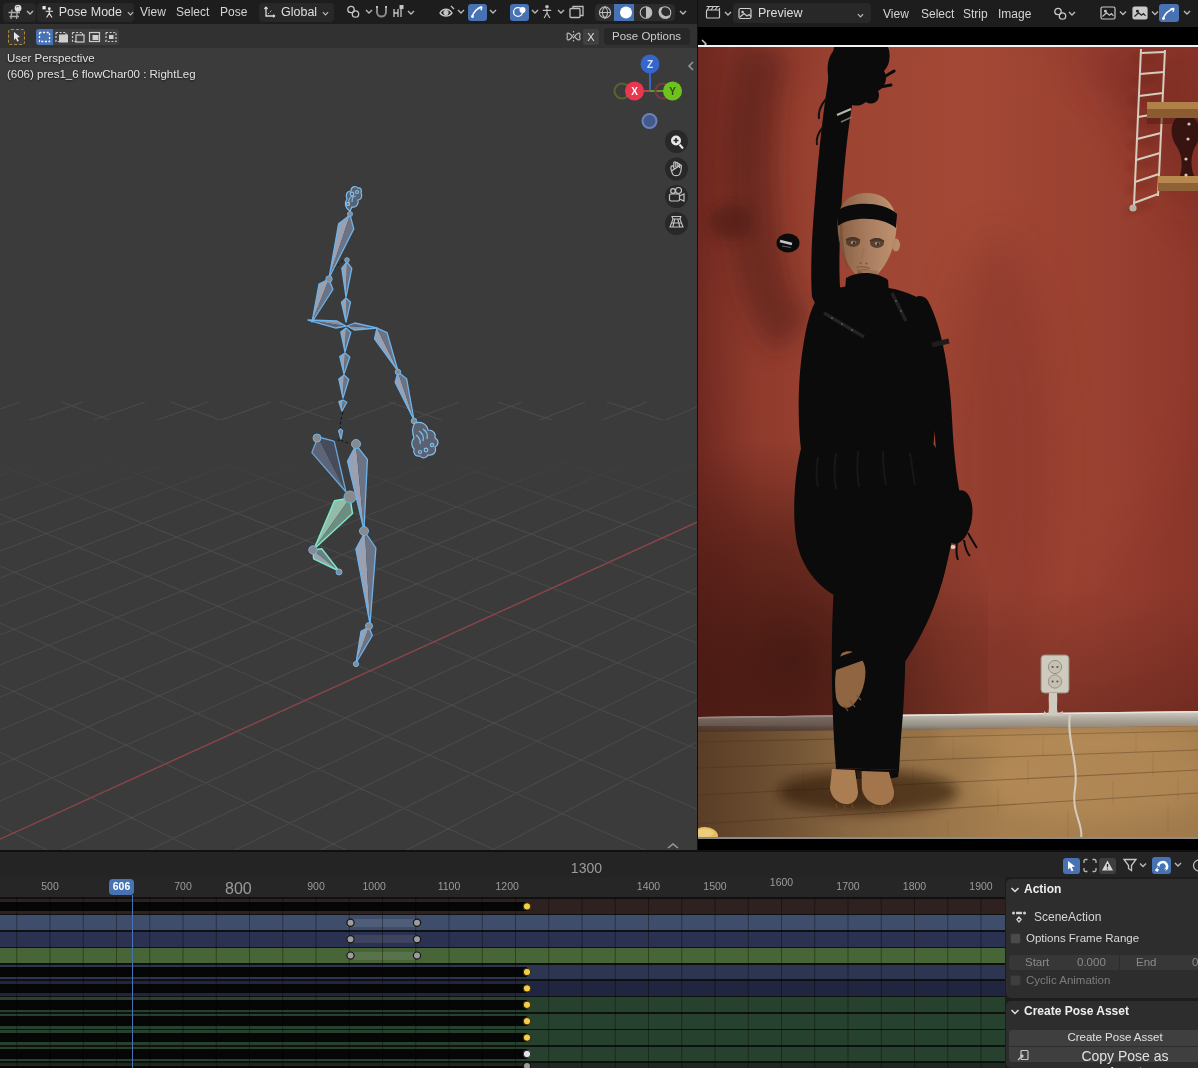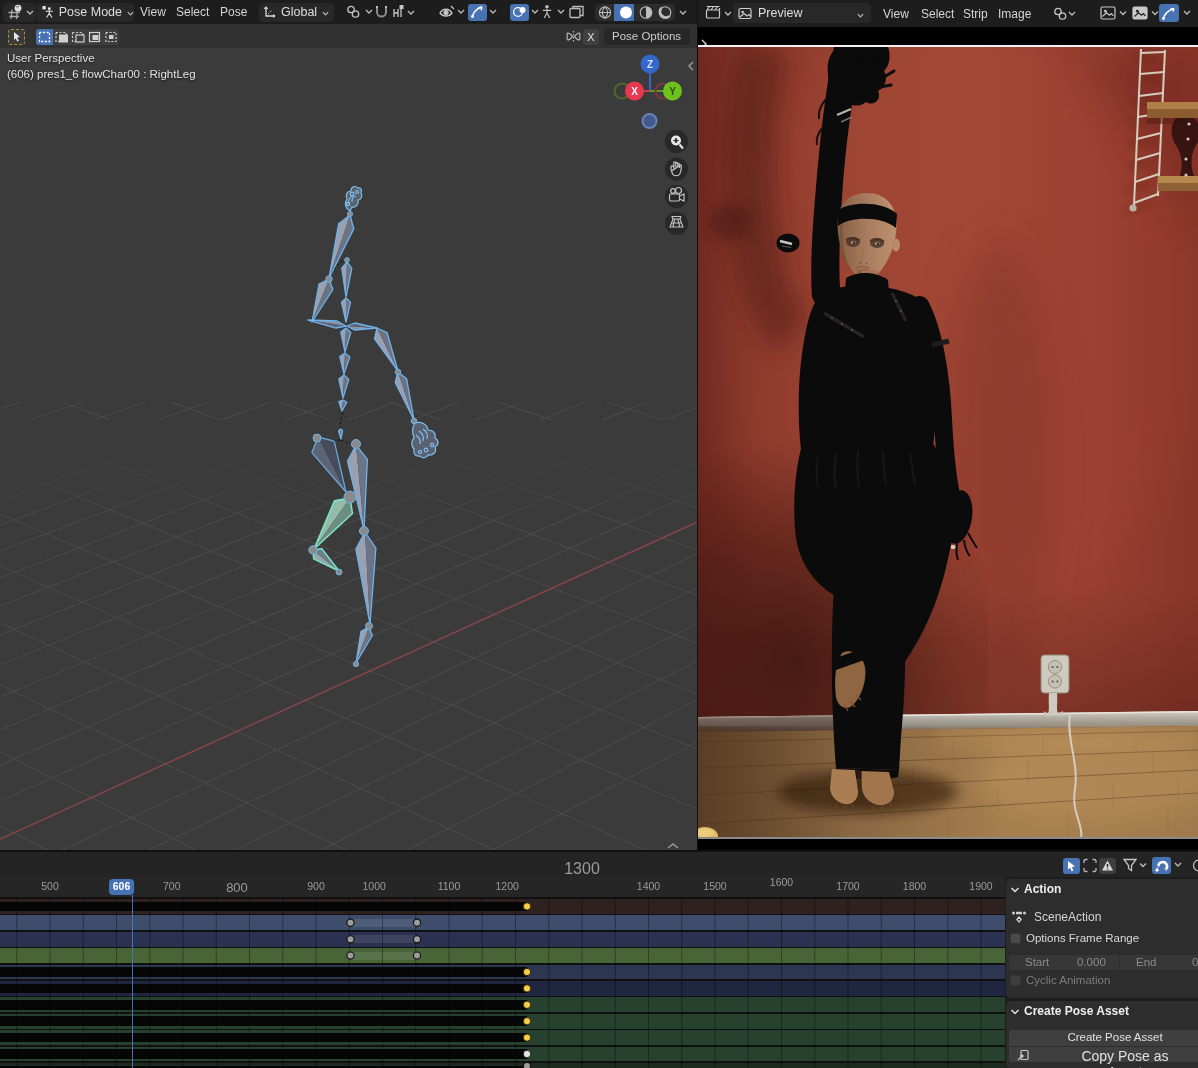--- a/index.html
+++ b/index.html
@@ -636,27 +636,27 @@
 <rect x="1.5" y="9.5" width="3" height="3" fill="#fff" transform="rotate(40 3 11)"></rect>
 </svg>
 <svg class="abs" style="left:1174px;top:862px" width="8" height="6" viewBox="0 0 8 6">
       <path d="M1 1L4 4L7 1" stroke="#b9b9b9" stroke-width="1.4" fill="none"></path>
     </svg>
     <svg class="abs" style="left:1192px;top:858px" width="6" height="15" viewBox="0 0 6 15">
 <circle cx="7" cy="7.5" r="5.5" fill="none" stroke="#b9b9b9" stroke-width="1.3"></circle>
 </svg>
     <div class="abs" style="left:0;top:877px;width:1005px;height:20px;background:#262626"></div>
     <div class="abs" style="left:30.0px;top:880px;width:40px;text-align:center;color:#9b9b9b;font-size:10.5px">500</div>
-    <div class="abs" style="left:163.0px;top:880px;width:40px;color:#9b9b9b;font-size:10.5px">700</div>
-    <div class="abs" style="left:217px;top:880px;width:40px;text-align:center;color:#9b9b9b;font-size:13px">800</div>
+    <div class="abs" style="left:163.0px;top:880px;width:40px;text-align:center;color:#9b9b9b;font-size:10.5px">700</div>
+    <div class="abs" style="left:225px;top:880px;width:40px;text-align:left;color:#9b9b9b;font-size:16px">800</div>
     <div class="abs" style="left:296.0px;top:880px;width:40px;text-align:center;color:#9b9b9b;font-size:10.5px">900</div>
     <div class="abs" style="left:362.5px;top:880px;width:40px;text-align:left;color:#9b9b9b;font-size:10.5px">1000</div>
     <div class="abs" style="left:429.0px;top:880px;width:40px;text-align:center;color:#9b9b9b;font-size:10.5px">1100</div>
     <div class="abs" style="left:495.5px;top:880px;width:40px;text-align:left;color:#9b9b9b;font-size:10.5px">1200</div>
-    <div class="abs" style="left:562.0px;top:860px;width:40px;text-align:center;color:#9b9b9b;font-size:16px">1300</div>
+    <div class="abs" style="left:562.0px;top:860px;width:40px;text-align:right;color:#9b9b9b;font-size:14px">1300</div>
     <div class="abs" style="left:628.5px;top:880px;width:40px;text-align:center;color:#9b9b9b;font-size:10.5px">1400</div>
     <div class="abs" style="left:695.0px;top:880px;width:40px;text-align:center;color:#9b9b9b;font-size:10.5px">1500</div>
     <div class="abs" style="left:761.5px;top:876px;width:40px;text-align:center;color:#9b9b9b;font-size:10.5px">1600</div>
     <div class="abs" style="left:828.0px;top:880px;width:40px;text-align:center;color:#9b9b9b;font-size:10.5px">1700</div>
     <div class="abs" style="left:894.5px;top:880px;width:40px;text-align:center;color:#9b9b9b;font-size:10.5px">1800</div>
     <div class="abs" style="left:961.0px;top:880px;width:40px;text-align:center;color:#9b9b9b;font-size:10.5px">1900</div>
     <div class="abs" style="left:0;top:897px;width:1005px;height:171px;background:#101010;overflow:hidden">
       <div class="abs" style="left:0;top:2.0px;width:1005px;height:14.8px;background:#2e2120"></div>
       <div class="abs" style="left:0;top:4.7px;width:527px;height:9.5px;background:#060606"></div>
       <div class="abs" style="left:0;top:18.4px;width:1005px;height:14.8px;background:#3d4d6b"></div>

